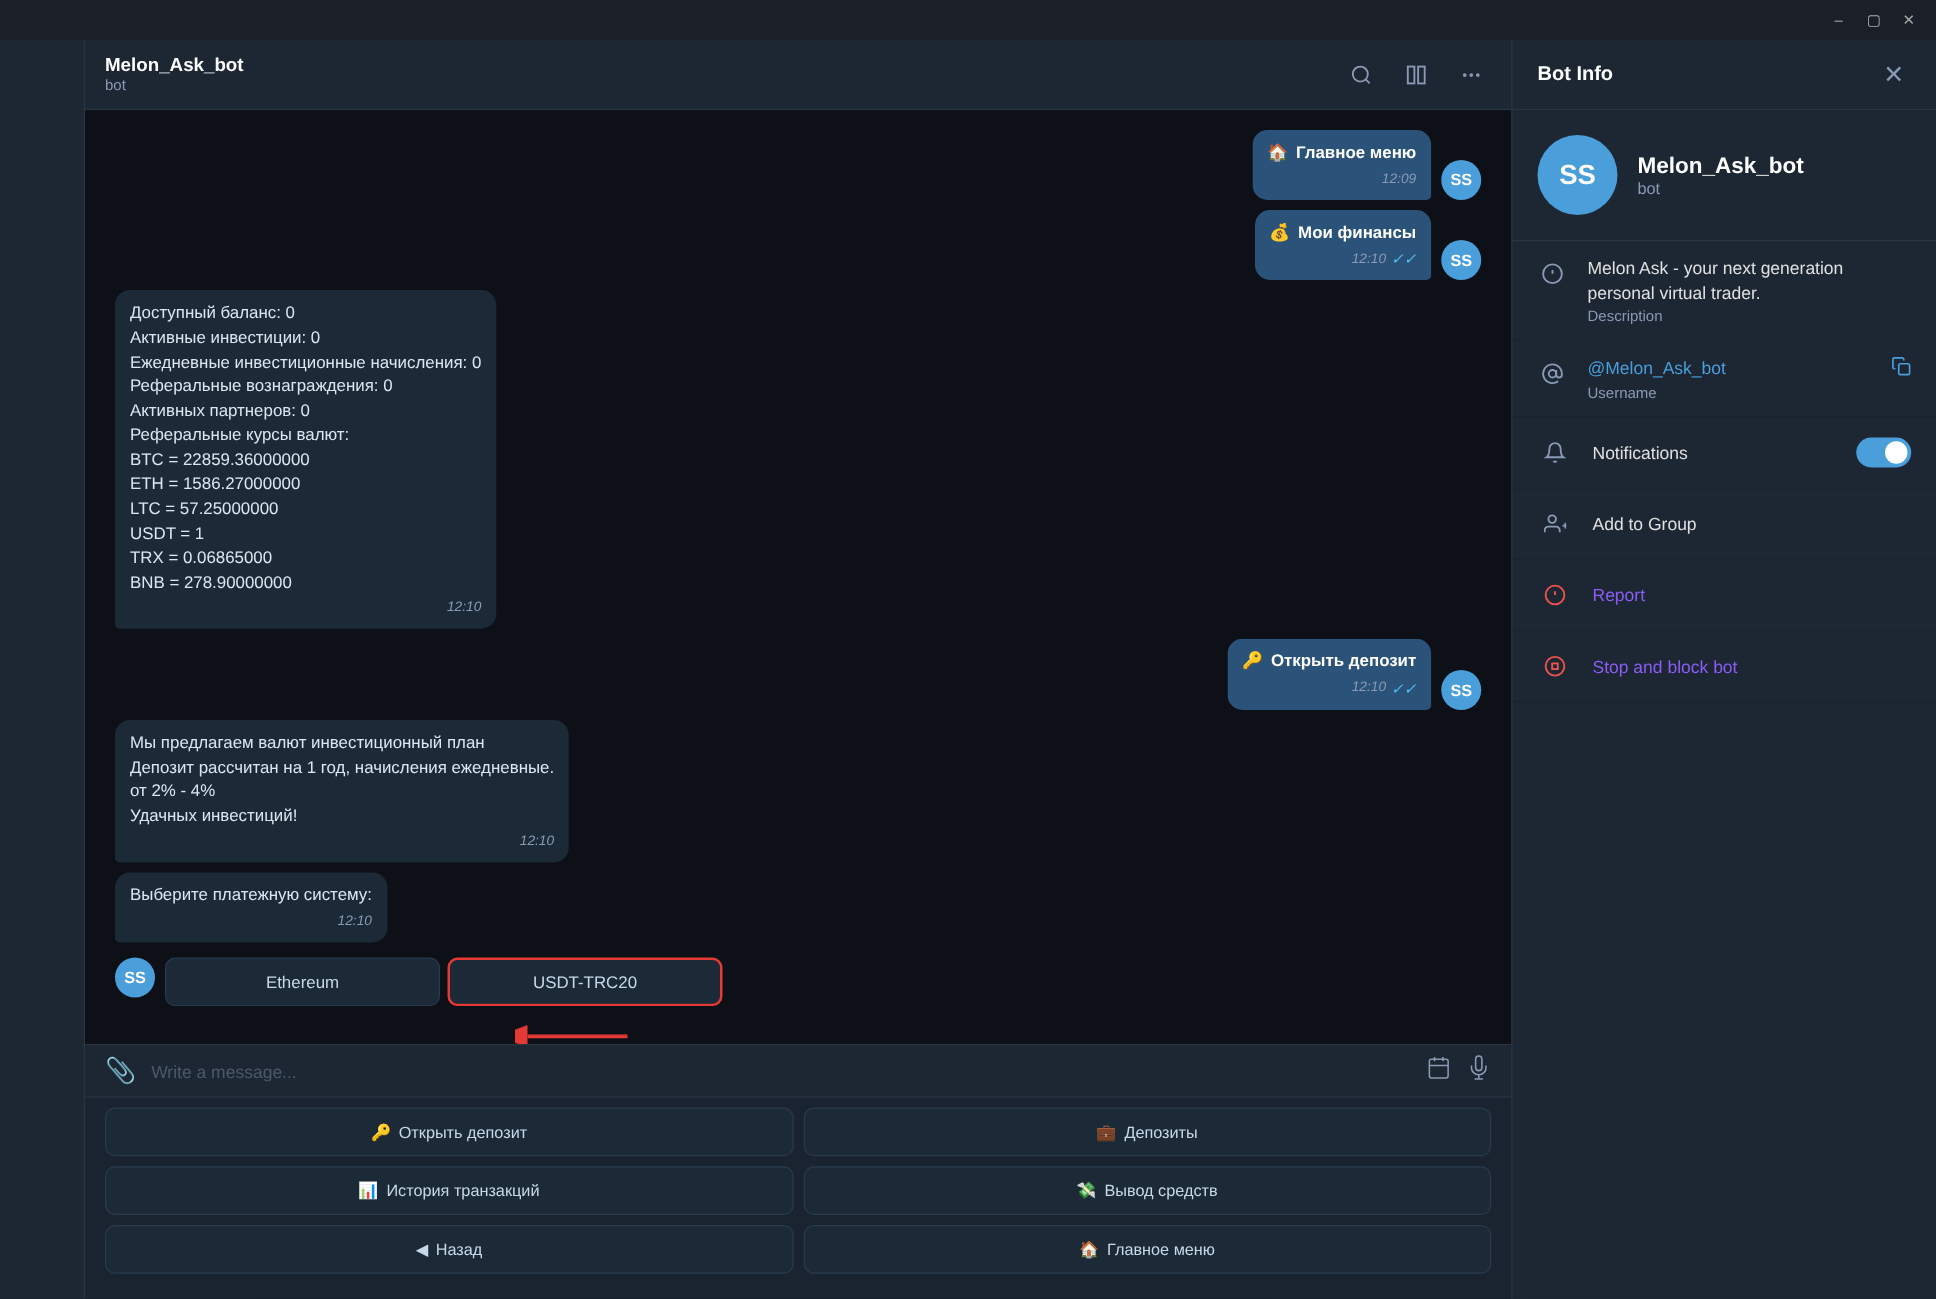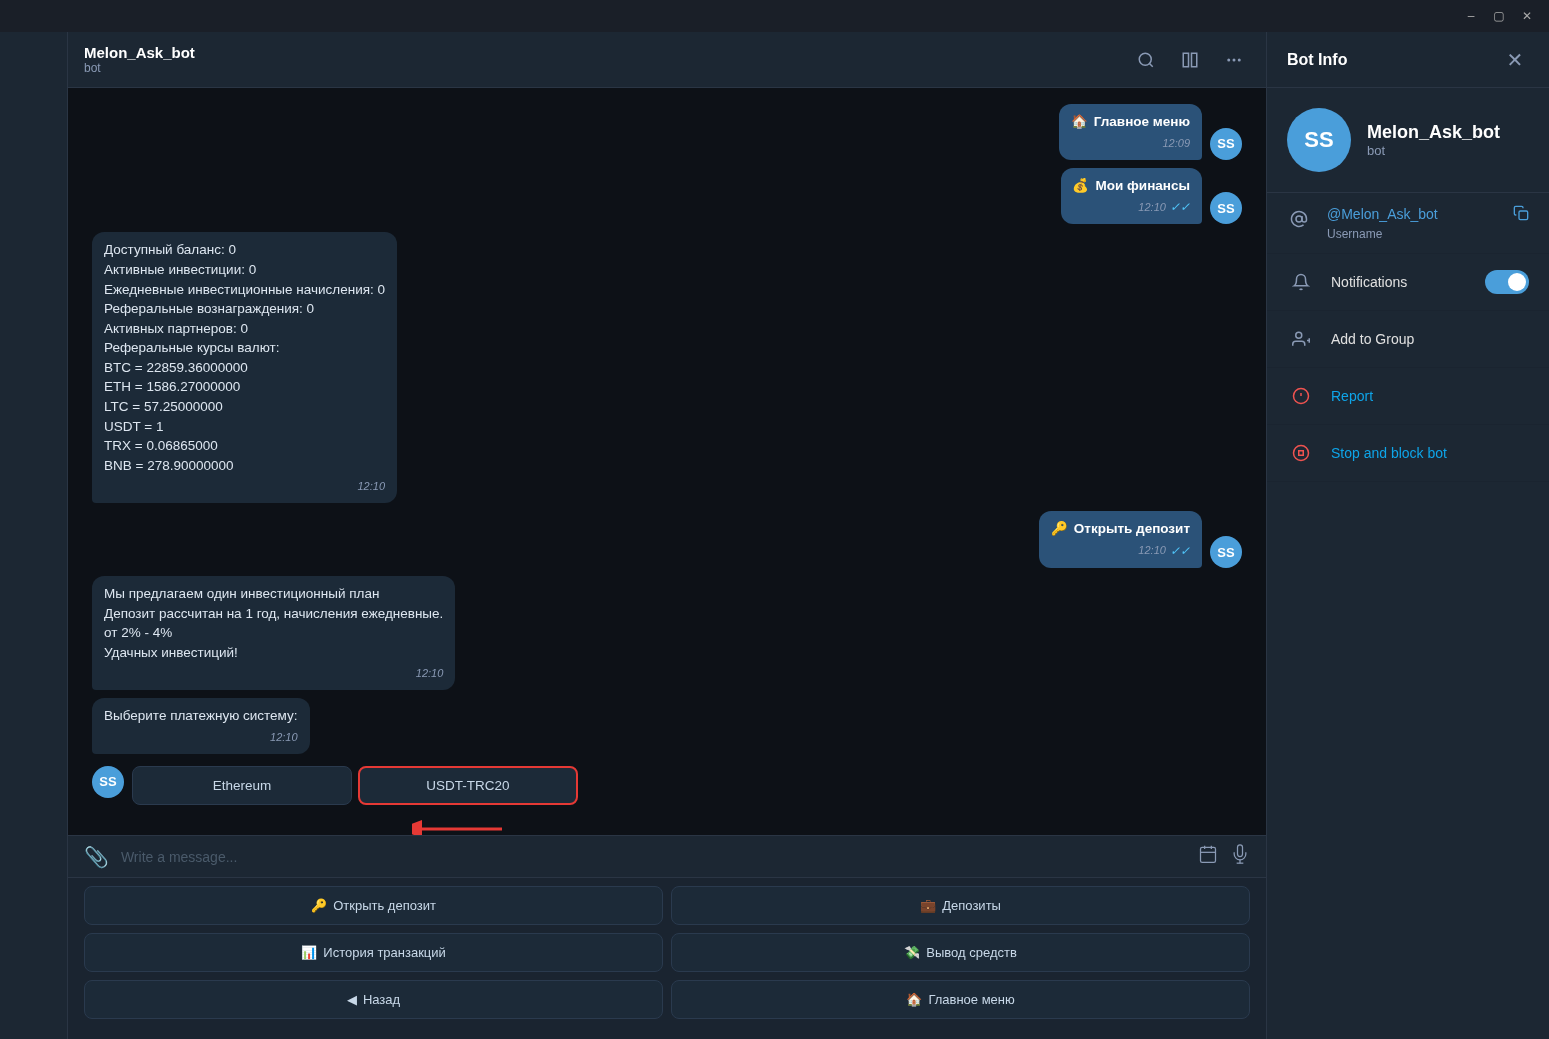--- a/index.html
+++ b/index.html
@@ -255,21 +255,21 @@
       cursor: pointer;
       text-align: center;
       display: flex;
       align-items: center;
       justify-content: center;
       gap: 6px;
     }
 
     
     .bot-info-panel {
-      width: 283px;
+      width: 340px;
       background: #1c2733;
       border-left: 1px solid #2a3544;
       flex-shrink: 0;
       display: flex;
       flex-direction: column;
     }
     .panel-header {
       height: 56px;
       display: flex;
       align-items: center;
@@ -392,21 +392,21 @@
       height: 28px;
       display: flex;
       align-items: center;
       justify-content: center;
       font-size: 16px;
     }
     .panel-action-label {
       font-size: 14px;
     }
     .panel-action-label.normal { color: #e0e0e0; }
-    .panel-action-label.red { color: #0ea5e9; }
+    .panel-action-label.red { color: #8b5cf6; }
 
     
     .highlighted-btn {
       border: 2px solid #e53935 !important;
     }
   </style>
 </head>
 <body>
 
 <div class="titlebar">
@@ -507,21 +507,21 @@
           <div class="meta">
             <span class="time">12:10</span>
             <span class="check">✓✓</span>
           </div>
         </div>
         <div class="avatar">SS</div>
       </div>
 
       <div class="msg-row left">
         <div class="bubble left">
-          <div>Мы предлагаем один инвестиционный план</div>
+          <div>Мы предлагаем валют инвестиционный план</div>
           <div>Депозит рассчитан на 1 год, начисления ежедневные.</div>
           <div>от 2% - 4%</div>
           <div>Удачных инвестиций!</div>
           <div class="meta">
             <span class="time">12:10</span>
           </div>
         </div>
       </div>
 
       <div class="msg-row left">
@@ -620,20 +620,33 @@
     </div>
 
     <div class="panel-bot-header">
       <div class="bot-avatar">SS</div>
       <div>
         <div class="bot-name">Melon_Ask_bot</div>
         <div class="bot-type">bot</div>
       </div>
     </div>
 
+    <div class="panel-row">
+      <div class="panel-row-icon">
+        <svg width="18" height="18" viewBox="0 0 24 24" fill="none" stroke="#8a9ab5" stroke-width="2">
+            <circle cx="12" cy="12" r="10"></circle>
+            <line x1="12" y1="8" x2="12" y2="12"></line>
+            <line x1="12" y1="16" x2="12.01" y2="16"></line>
+          </svg>
+      </div>
+      <div class="panel-row-content">
+        <div class="panel-row-title">Melon Ask - your next generation personal virtual trader.</div>
+        <div class="panel-row-subtitle">Description</div>
+      </div>
+    </div>
 
     <div class="panel-row">
       <div class="panel-row-icon">
         <svg width="18" height="18" viewBox="0 0 24 24" fill="none" stroke="#8a9ab5" stroke-width="2">
             <circle cx="12" cy="12" r="4"></circle>
             <path d="M16 8v5a3 3 0 0 0 6 0v-1a10 10 0 1 0-3.92 7.94"></path>
           </svg>
       </div>
       <div class="panel-row-content">
         <div class="panel-row-title" style="color: #4a9eda;">@Melon_Ask_bot</div>

